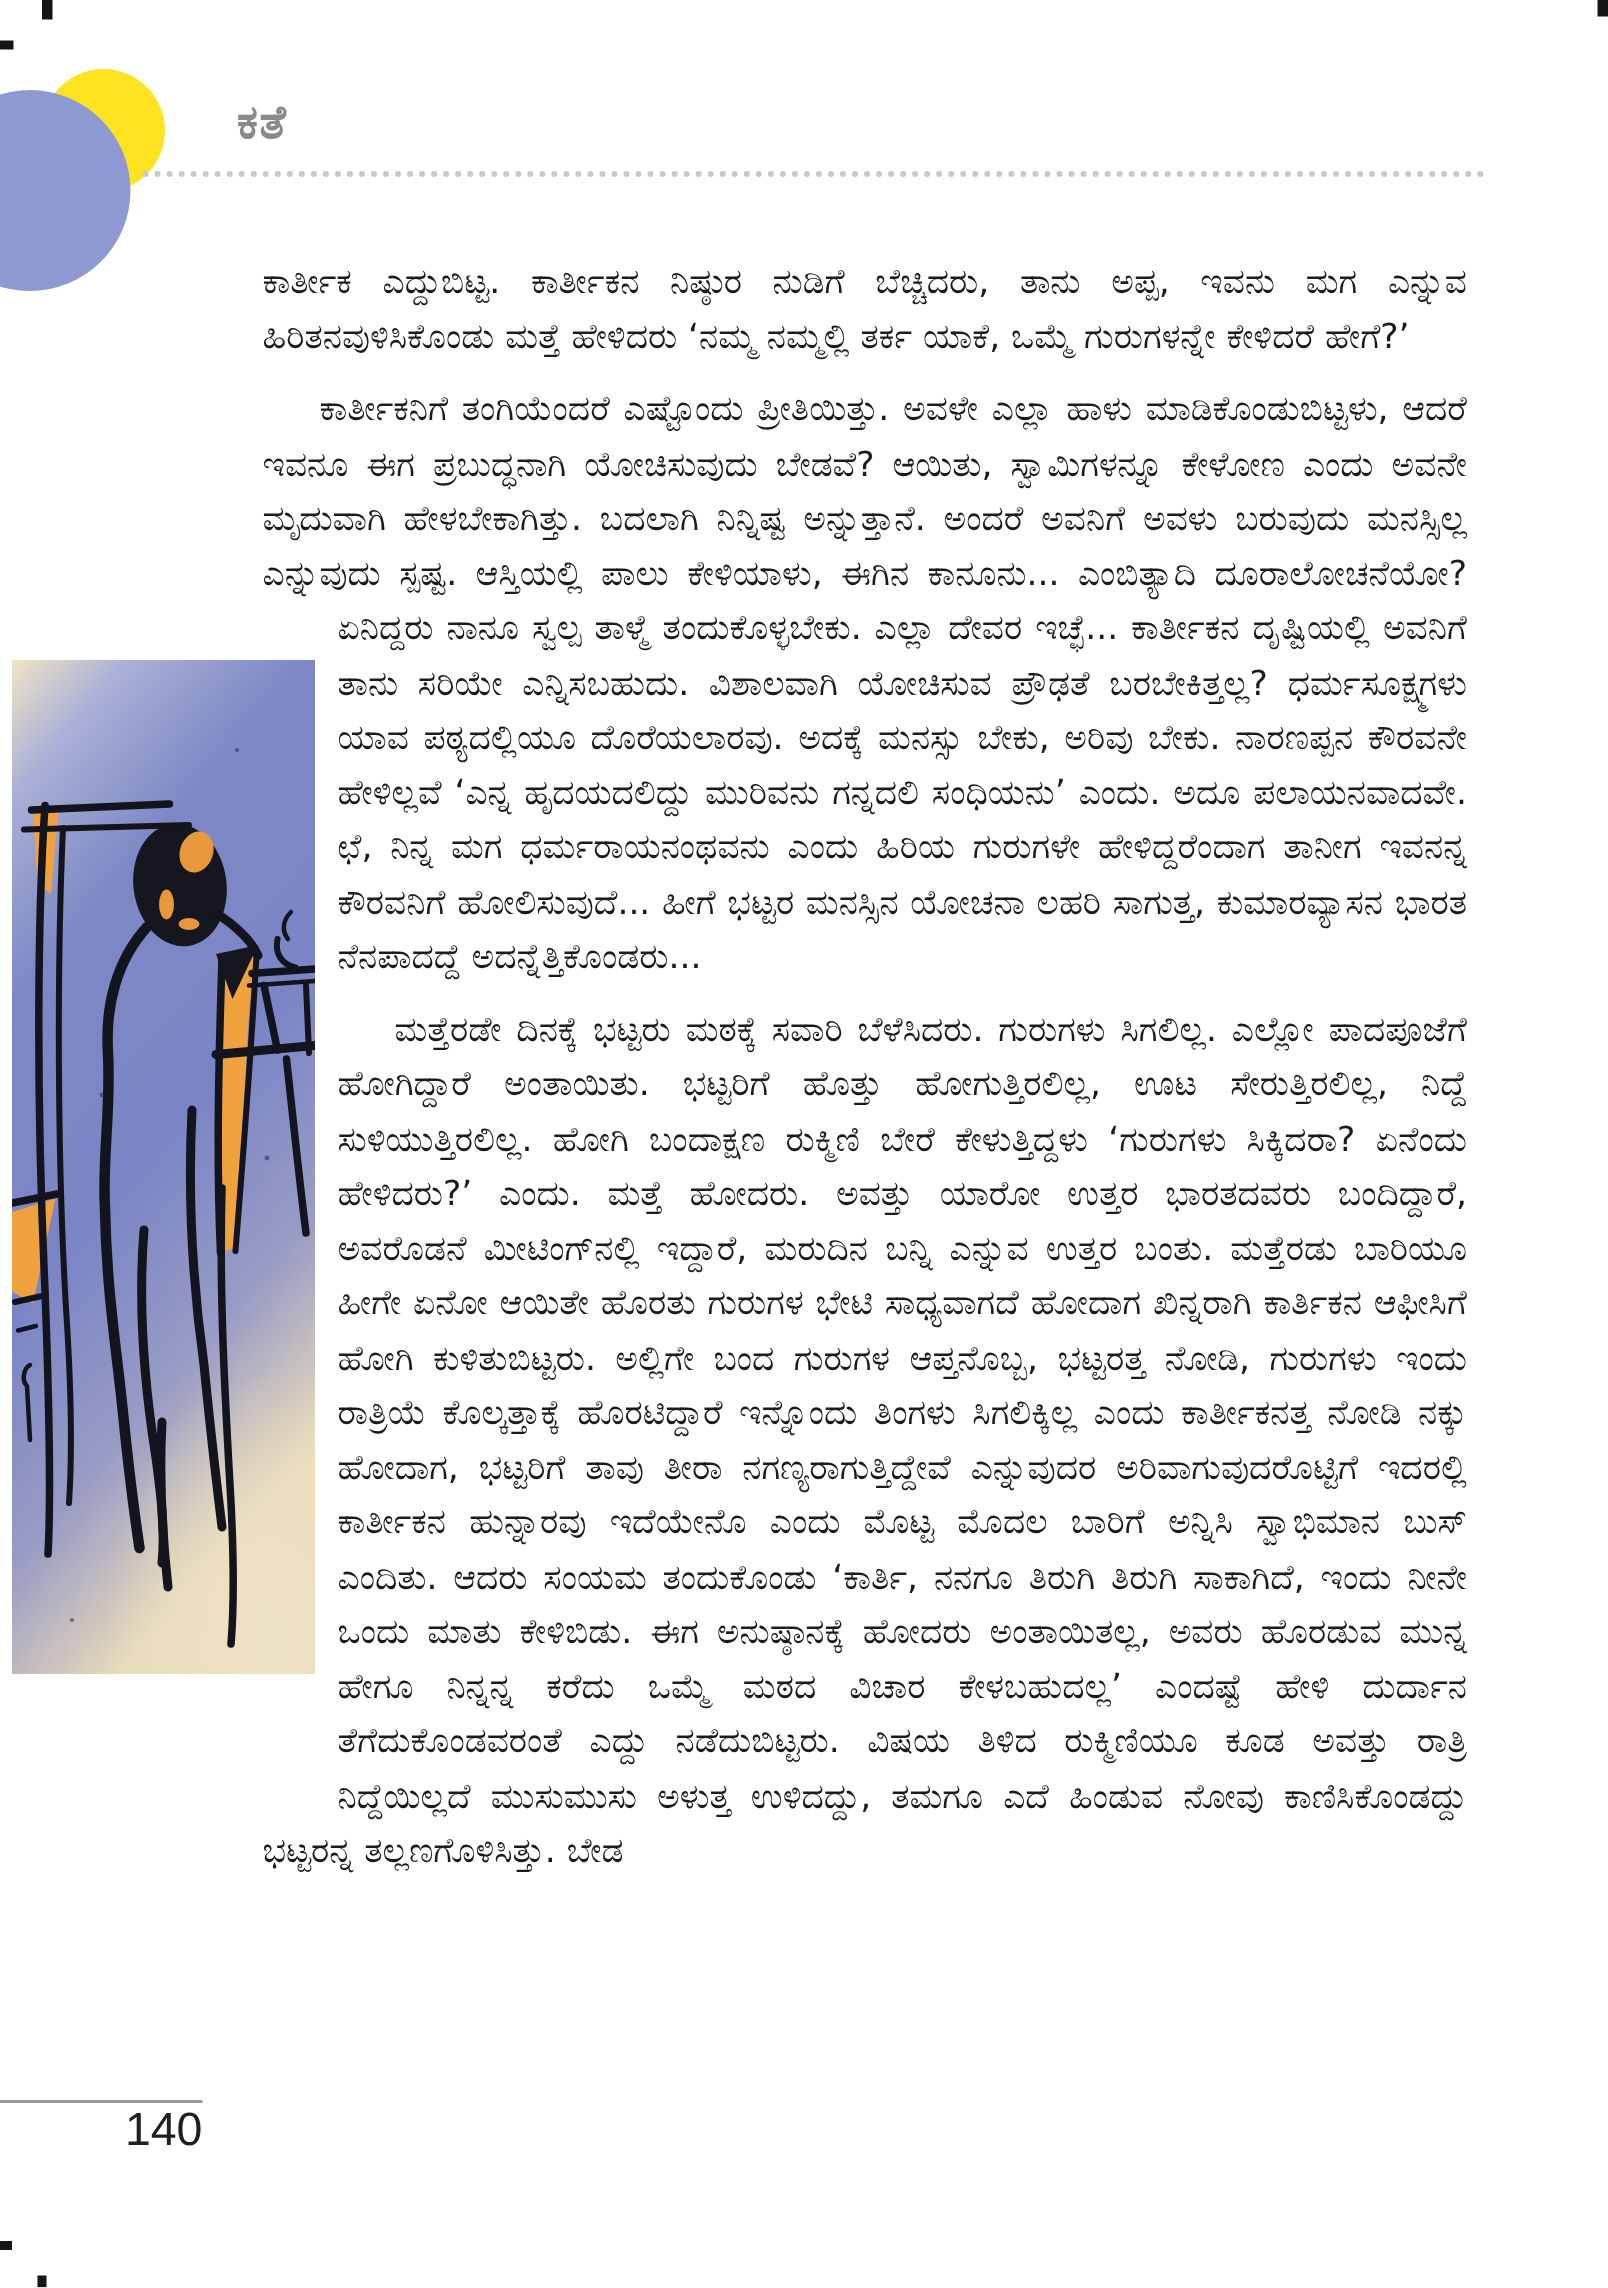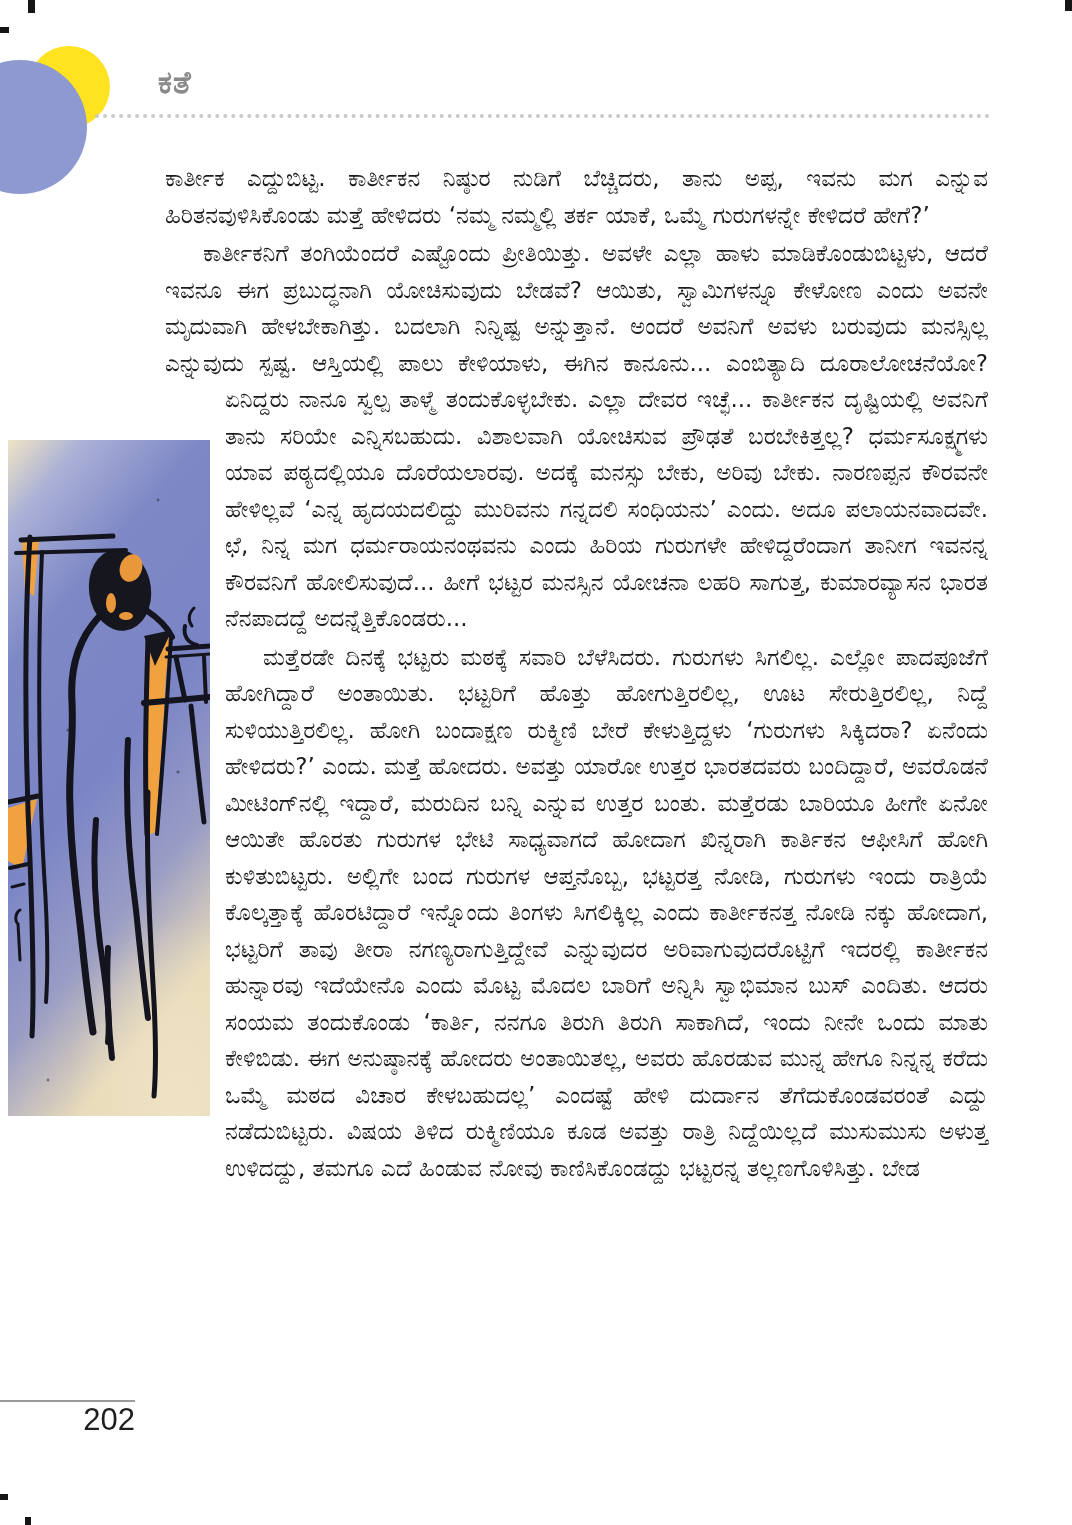--- a/index.html
+++ b/index.html
@@ -34,21 +34,21 @@
   .illustration{
     position:absolute;left:8px;top:440px;width:202px;height:676px;display:block;
   }
 
   
   .content{
     position:absolute;left:163px;top:158px;width:827px;
     font-size:23px;line-height:36.5px;color:#1b1b1b;
     text-align:justify;
   }
-  .content p{margin:2px;padding:0;text-indent:38px;}
+  .content p{margin:12px;padding:0;text-indent:38px;}
   .content p.no-indent{text-indent:0;}
   .spacer-top{float:left;width:1px;height:259px;}
   .spacer-wrap{float:left;clear:left;width:62px;height:771px;}
 
   
   .footer-rule{
     position:absolute;left:0;top:1400px;width:135px;height:0;
     border-top:2px solid #9a9a9a;
   }
   .page-number{
@@ -150,15 +150,15 @@
 
   <div class="content" style="color: rgb(27, 27, 27);">
     <div class="spacer-top"></div>
     <div class="spacer-wrap"></div>
     <p class="no-indent">ಕಾರ್ತೀಕ ಎದ್ದುಬಿಟ್ಟ. ಕಾರ್ತೀಕನ ನಿಷ್ಠುರ ನುಡಿಗೆ ಬೆಚ್ಚಿದರು, ತಾನು ಅಪ್ಪ, ಇವನು ಮಗ ಎನ್ನುವ ಹಿರಿತನವುಳಿಸಿಕೊಂಡು ಮತ್ತೆ ಹೇಳಿದರು ‘ನಮ್ಮ ನಮ್ಮಲ್ಲಿ ತರ್ಕ ಯಾಕೆ, ಒಮ್ಮೆ ಗುರುಗಳನ್ನೇ ಕೇಳಿದರೆ ಹೇಗೆ?’</p>
     <p>ಕಾರ್ತೀಕನಿಗೆ ತಂಗಿಯೆಂದರೆ ಎಷ್ಟೊಂದು ಪ್ರೀತಿಯಿತ್ತು. ಅವಳೇ ಎಲ್ಲಾ ಹಾಳು ಮಾಡಿಕೊಂಡುಬಿಟ್ಟಳು, ಆದರೆ ಇವನೂ ಈಗ ಪ್ರಬುದ್ಧನಾಗಿ ಯೋಚಿಸುವುದು ಬೇಡವೆ? ಆಯಿತು, ಸ್ವಾಮಿಗಳನ್ನೂ ಕೇಳೋಣ ಎಂದು ಅವನೇ ಮೃದುವಾಗಿ ಹೇಳಬೇಕಾಗಿತ್ತು. ಬದಲಾಗಿ ನಿನ್ನಿಷ್ಟ ಅನ್ನುತ್ತಾನೆ. ಅಂದರೆ ಅವನಿಗೆ ಅವಳು ಬರುವುದು ಮನಸ್ಸಿಲ್ಲ ಎನ್ನುವುದು ಸ್ಪಷ್ಟ. ಆಸ್ತಿಯಲ್ಲಿ ಪಾಲು ಕೇಳಿಯಾಳು, ಈಗಿನ ಕಾನೂನು... ಎಂಬಿತ್ಯಾದಿ ದೂರಾಲೋಚನೆಯೋ? ಏನಿದ್ದರು ನಾನೂ ಸ್ವಲ್ಪ ತಾಳ್ಮೆ ತಂದುಕೊಳ್ಳಬೇಕು. ಎಲ್ಲಾ ದೇವರ ಇಚ್ಛೆ... ಕಾರ್ತೀಕನ ದೃಷ್ಟಿಯಲ್ಲಿ ಅವನಿಗೆ ತಾನು ಸರಿಯೇ ಎನ್ನಿಸಬಹುದು. ವಿಶಾಲವಾಗಿ ಯೋಚಿಸುವ ಪ್ರೌಢತೆ ಬರಬೇಕಿತ್ತಲ್ಲ? ಧರ್ಮಸೂಕ್ಷ್ಮಗಳು ಯಾವ ಪಠ್ಯದಲ್ಲಿಯೂ ದೊರೆಯಲಾರವು. ಅದಕ್ಕೆ ಮನಸ್ಸು ಬೇಕು, ಅರಿವು ಬೇಕು. ನಾರಣಪ್ಪನ ಕೌರವನೇ ಹೇಳಿಲ್ಲವೆ ‘ಎನ್ನ ಹೃದಯದಲಿದ್ದು ಮುರಿವನು ಗನ್ನದಲಿ ಸಂಧಿಯನು’ ಎಂದು. ಅದೂ ಪಲಾಯನವಾದವೇ. ಛೆ, ನಿನ್ನ ಮಗ ಧರ್ಮರಾಯನಂಥವನು ಎಂದು ಹಿರಿಯ ಗುರುಗಳೇ ಹೇಳಿದ್ದರೆಂದಾಗ ತಾನೀಗ ಇವನನ್ನ ಕೌರವನಿಗೆ ಹೋಲಿಸುವುದೆ... ಹೀಗೆ ಭಟ್ಟರ ಮನಸ್ಸಿನ ಯೋಚನಾ ಲಹರಿ ಸಾಗುತ್ತ, ಕುಮಾರವ್ಯಾಸನ ಭಾರತ ನೆನಪಾದದ್ದೆ ಅದನ್ನೆತ್ತಿಕೊಂಡರು...</p>
     <p>ಮತ್ತೆರಡೇ ದಿನಕ್ಕೆ ಭಟ್ಟರು ಮಠಕ್ಕೆ ಸವಾರಿ ಬೆಳೆಸಿದರು. ಗುರುಗಳು ಸಿಗಲಿಲ್ಲ. ಎಲ್ಲೋ ಪಾದಪೂಜೆಗೆ ಹೋಗಿದ್ದಾರೆ ಅಂತಾಯಿತು. ಭಟ್ಟರಿಗೆ ಹೊತ್ತು ಹೋಗುತ್ತಿರಲಿಲ್ಲ, ಊಟ ಸೇರುತ್ತಿರಲಿಲ್ಲ, ನಿದ್ದೆ ಸುಳಿಯುತ್ತಿರಲಿಲ್ಲ. ಹೋಗಿ ಬಂದಾಕ್ಷಣ ರುಕ್ಮಿಣಿ ಬೇರೆ ಕೇಳುತ್ತಿದ್ದಳು ‘ಗುರುಗಳು ಸಿಕ್ಕಿದರಾ? ಏನೆಂದು ಹೇಳಿದರು?’ ಎಂದು. ಮತ್ತೆ ಹೋದರು. ಅವತ್ತು ಯಾರೋ ಉತ್ತರ ಭಾರತದವರು ಬಂದಿದ್ದಾರೆ, ಅವರೊಡನೆ ಮೀಟಿಂಗ್‌ನಲ್ಲಿ ಇದ್ದಾರೆ, ಮರುದಿನ ಬನ್ನಿ ಎನ್ನುವ ಉತ್ತರ ಬಂತು. ಮತ್ತೆರಡು ಬಾರಿಯೂ ಹೀಗೇ ಏನೋ ಆಯಿತೇ ಹೊರತು ಗುರುಗಳ ಭೇಟಿ ಸಾಧ್ಯವಾಗದೆ ಹೋದಾಗ ಖಿನ್ನರಾಗಿ ಕಾರ್ತಿಕನ ಆಫೀಸಿಗೆ ಹೋಗಿ ಕುಳಿತುಬಿಟ್ಟರು. ಅಲ್ಲಿಗೇ ಬಂದ ಗುರುಗಳ ಆಪ್ತನೊಬ್ಬ, ಭಟ್ಟರತ್ತ ನೋಡಿ, ಗುರುಗಳು ಇಂದು ರಾತ್ರಿಯೆ ಕೊಲ್ಕತ್ತಾಕ್ಕೆ ಹೊರಟಿದ್ದಾರೆ ಇನ್ನೊಂದು ತಿಂಗಳು ಸಿಗಲಿಕ್ಕಿಲ್ಲ ಎಂದು ಕಾರ್ತೀಕನತ್ತ ನೋಡಿ ನಕ್ಕು ಹೋದಾಗ, ಭಟ್ಟರಿಗೆ ತಾವು ತೀರಾ ನಗಣ್ಯರಾಗುತ್ತಿದ್ದೇವೆ ಎನ್ನುವುದರ ಅರಿವಾಗುವುದರೊಟ್ಟಿಗೆ ಇದರಲ್ಲಿ ಕಾರ್ತೀಕನ ಹುನ್ನಾರವು ಇದೆಯೇನೊ ಎಂದು ಮೊಟ್ಟ ಮೊದಲ ಬಾರಿಗೆ ಅನ್ನಿಸಿ ಸ್ವಾಭಿಮಾನ ಬುಸ್ ಎಂದಿತು. ಆದರು ಸಂಯಮ ತಂದುಕೊಂಡು ‘ಕಾರ್ತಿ, ನನಗೂ ತಿರುಗಿ ತಿರುಗಿ ಸಾಕಾಗಿದೆ, ಇಂದು ನೀನೇ ಒಂದು ಮಾತು ಕೇಳಿಬಿಡು. ಈಗ ಅನುಷ್ಠಾನಕ್ಕೆ ಹೋದರು ಅಂತಾಯಿತಲ್ಲ, ಅವರು ಹೊರಡುವ ಮುನ್ನ ಹೇಗೂ ನಿನ್ನನ್ನ ಕರೆದು ಒಮ್ಮೆ ಮಠದ ವಿಚಾರ ಕೇಳಬಹುದಲ್ಲ’ ಎಂದಷ್ಟೆ ಹೇಳಿ ದುರ್ದಾನ ತೆಗೆದುಕೊಂಡವರಂತೆ ಎದ್ದು ನಡೆದುಬಿಟ್ಟರು. ವಿಷಯ ತಿಳಿದ ರುಕ್ಮಿಣಿಯೂ ಕೂಡ ಅವತ್ತು ರಾತ್ರಿ ನಿದ್ದೆಯಿಲ್ಲದೆ ಮುಸುಮುಸು ಅಳುತ್ತ ಉಳಿದದ್ದು, ತಮಗೂ ಎದೆ ಹಿಂಡುವ ನೋವು ಕಾಣಿಸಿಕೊಂಡದ್ದು ಭಟ್ಟರನ್ನ ತಲ್ಲಣಗೊಳಿಸಿತ್ತು. ಬೇಡ</p>
   </div>
 
   <div class="footer-rule"></div>
-  <div class="page-number">202</div>
+  <div class="page-number">140</div>
 
 </div>
 
 </body></html>

